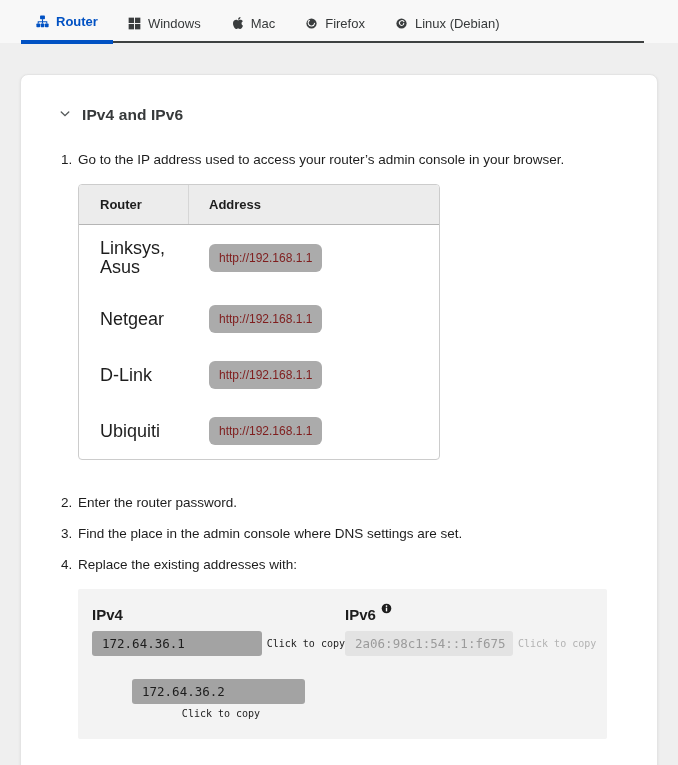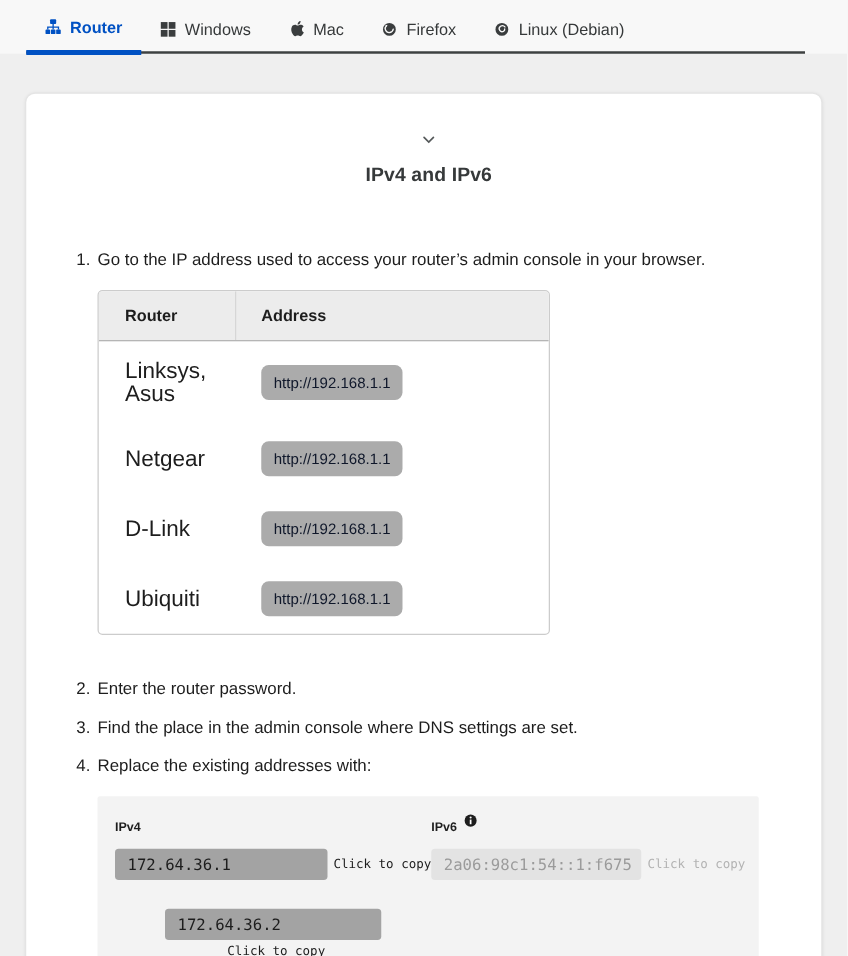--- a/index.html
+++ b/index.html
@@ -50,23 +50,22 @@
     border: 1px solid #e4e4e4;
     border-radius: 8px;
     box-shadow: 0 1px 3px rgba(0,0,0,0.07);
     min-height: 682px;
     padding: 31px 30px 37px 38px;
   }
   .section-heading {
     display: flex;
     align-items: center;
     gap: 11px;
-    margin-bottom: 48px;
+    margin-bottom: 26px;
     cursor: pointer;
-    flex-direction: column;
   }
   .section-heading h2 {
     font-size: 15.5px;
     font-weight: bold;
     color: #36393a;
     letter-spacing: 0.1px;
   }
   
   .step {
     display: flex;
@@ -120,39 +119,39 @@
     display: flex;
     gap: 4px;
     flex-wrap: wrap;
   }
   .addr-btn {
     background: #ababab;
     border: none;
     border-radius: 6px;
     padding: 7px 10px;
     font-size: 12px;
-    color: #0f172a;
+    color: #7f1d1d;
     font-family: inherit;
     cursor: pointer;
     white-space: nowrap;
   }
   
   .dns-panel {
     background: #f3f3f3;
     border-radius: 2px;
     width: 529px;
     padding: 16px 14px 14px 14px;
     margin: 15px 0 18px 0;
   }
   .dns-grid { display: flex; }
   .dns-col-ipv4 { width: 253px; flex: 0 0 253px; }
   .dns-col-ipv6 { flex: 1; }
   .field-label {
     font-weight: bold;
-    font-size: 10px;
+    font-size: 15px;
     margin-bottom: 7px;
     display: flex;
     align-items: flex-start;
     gap: 5px;
   }
   .copy-row {
     display: flex;
     align-items: center;
     margin-bottom: 23px;
   }

